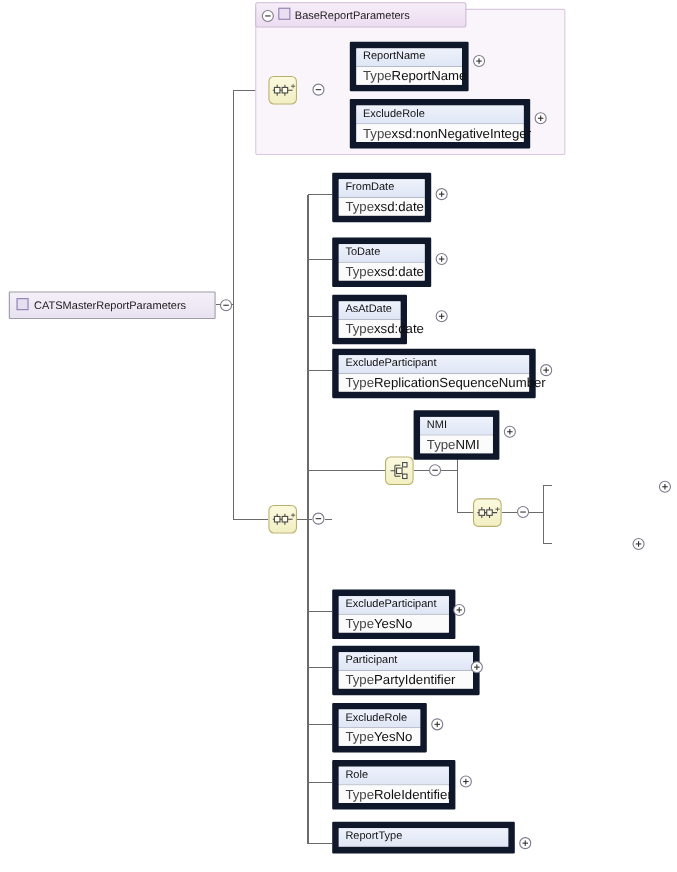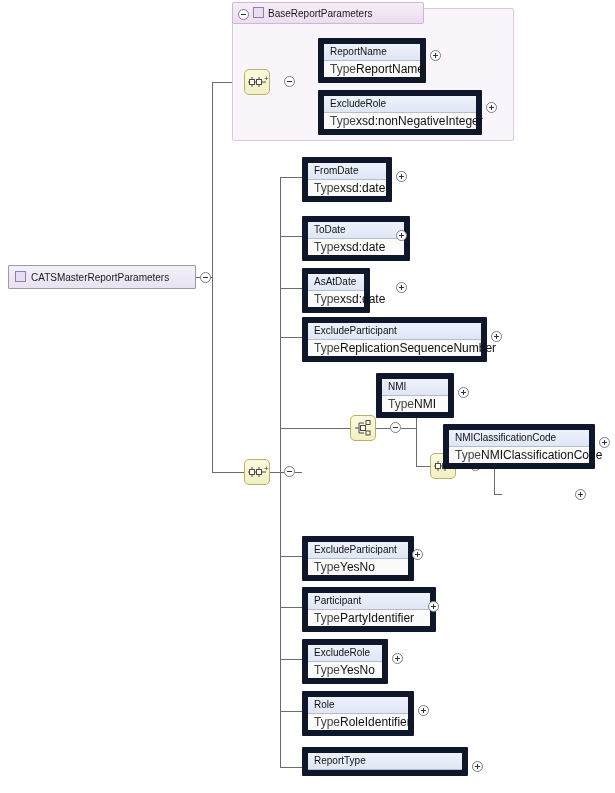--- a/index.html
+++ b/index.html
@@ -208,21 +208,21 @@
     </svg>
   </div>
   <div class="tog" style="left:284px;top:466px;"></div>
 
   <div class="node" style="left:302px;top:157px;width:90px;">
     <span class="nm">FromDate</span>
     <span class="tp"><span class="k">Type</span><span class="v">xsd:date</span></span>
   </div>
   <div class="tog plus" style="left:396px;top:171px;"></div>
 
-  <div class="node" style="left:302px;top:216px;width:108px;">
+  <div class="node" style="left:302px;top:216px;width:90px;">
     <span class="nm">ToDate</span>
     <span class="tp"><span class="k">Type</span><span class="v">xsd:date</span></span>
   </div>
   <div class="tog plus" style="left:396px;top:230px;"></div>
 
   <div class="node" style="left:302px;top:268px;width:68px;">
     <span class="nm">AsAtDate</span>
     <span class="tp"><span class="k">Type</span><span class="v">xsd:date</span></span>
   </div>
   <div class="tog plus" style="left:396px;top:282px;"></div>
@@ -254,24 +254,20 @@
       <line x1="3" y1="12" x2="21" y2="12" stroke="#4a4a4a" stroke-width="1"></line>
       <line x1="7" y1="7" x2="7" y2="17" stroke="#4a4a4a" stroke-width="1"></line>
       <line x1="14" y1="7" x2="14" y2="17" stroke="#4a4a4a" stroke-width="1"></line>
       <rect x="4.5" y="9.5" width="5" height="5" fill="#fdfde8" stroke="#4a4a4a" stroke-width="1"></rect>
       <rect x="11.5" y="9.5" width="5" height="5" fill="#fdfde8" stroke="#4a4a4a" stroke-width="1"></rect>
       <text x="19" y="11" font-size="8" fill="#333" font-family="'Liberation Sans',sans-serif">+</text>
     </svg>
   </div>
   <div class="tog" style="left:470px;top:460px;"></div>
 
-  <div class="node" style="left:443px;top:424px;width:152px;">
-    <span class="nm">NMIClassificationCode</span>
-    <span class="tp"><span class="k">Type</span><span class="v">NMIClassificationCode</span></span>
-  </div>
   <div class="tog plus" style="left:599px;top:437px;"></div>
 
   <div class="tog plus" style="left:575px;top:489px;"></div>
 
   <div class="node" style="left:302px;top:536px;width:112px;">
     <span class="nm">ExcludeParticipant</span>
     <span class="tp"><span class="k">Type</span><span class="v">YesNo</span></span>
   </div>
   <div class="tog plus" style="left:412px;top:549px;"></div>
 

